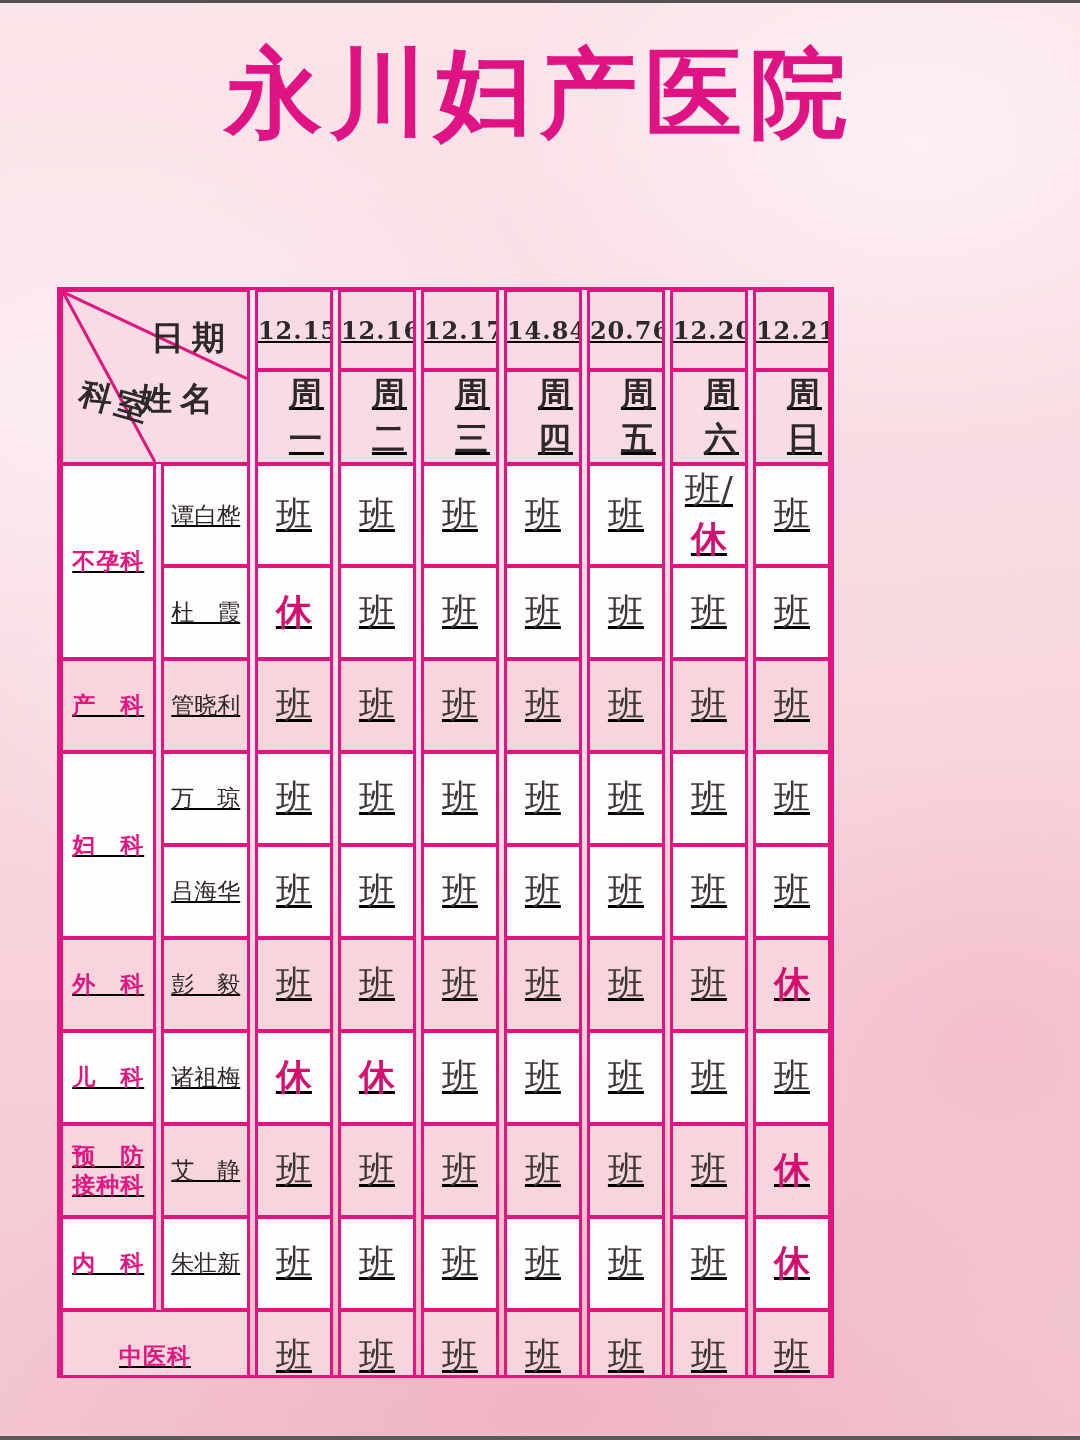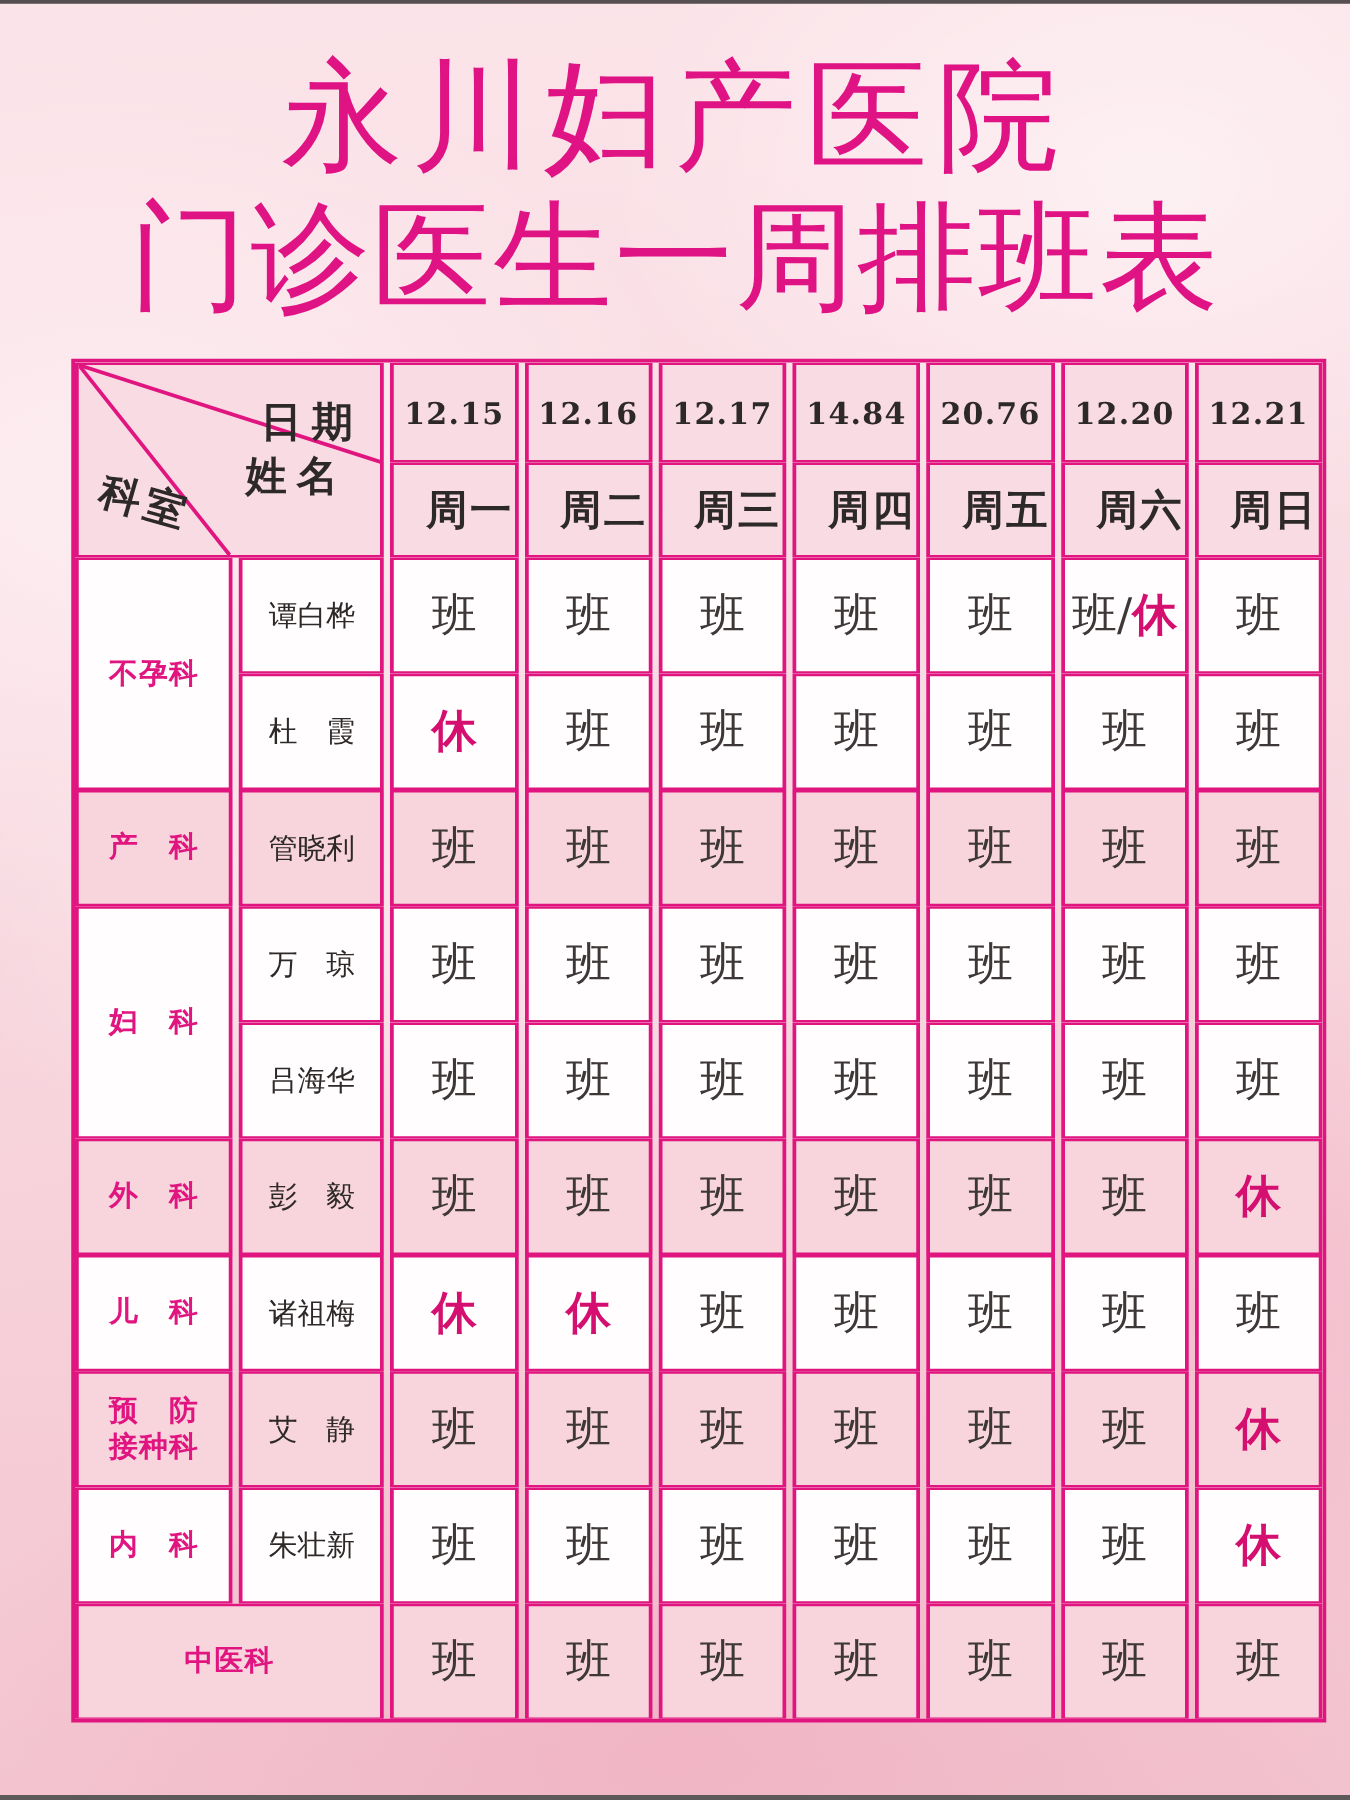--- a/index.html
+++ b/index.html
@@ -26,31 +26,32 @@
       radial-gradient(ellipse 520px 420px at 92% 72%, rgba(240,168,190,0.40), transparent 70%),
       linear-gradient(175deg, #fbe4e9 0%, #f9dce3 38%, #f6ced8 72%, #f2c3cf 100%);
   }
   .photo-edge { position: absolute; left: 0; right: 0; background: #564f52; }
   .photo-edge.top { top: 0; height: 3px; }
   .photo-edge.bottom { bottom: 0; height: 4px; background: #5d585a; }
 
   
   .title {
     position: absolute; top: 34px; left: 0; width: 100%;
-    text-align: center; color: var(--title); font-weight: 400;
+    text-align: center; color: var(--title); font-weight: 700;
   }
   .title .l1 { font-size: 97px; line-height: 118px; letter-spacing: 8px; }
   .title .l2 { font-size: 95px; line-height: 108px; letter-spacing: 2px; }
 
   
   .table-wrap {
     position: absolute; left: 57px; top: 287px;
-    width: 1004px; height: 1091px;
+    width: 777px; height: 1091px;
     border: 3px solid var(--accent);
     overflow: hidden;
+    text-decoration: underline;
   }
   table.schedule {
     width: calc(100% + 10px); height: 100%;
     margin: 0 -5px;
     border-collapse: separate; border-spacing: 5px 0;
     table-layout: fixed;
   }
   col.c-dept { width: 13.2%; }
   col.c-name { width: 12.1%; }
   th, td {
@@ -89,21 +90,20 @@
   .corner .lbl-name { bottom: 40px; right: 26px; }
   .corner .lbl-dept { left: 16px; top: 88px; transform: rotate(16deg); letter-spacing: 4px; }
 </style>
 </head>
 <body>
 
 <div class="photo-edge top"></div>
 
 <div class="title">
   <div class="l1">永川妇产医院</div>
-  <div class="l2">门诊医生一周排班表</div>
 </div>
 
 <div class="table-wrap">
 <table class="schedule">
   <colgroup>
     <col class="c-dept">
         <col class="c-name">
     <col>
         <col>
         <col>

